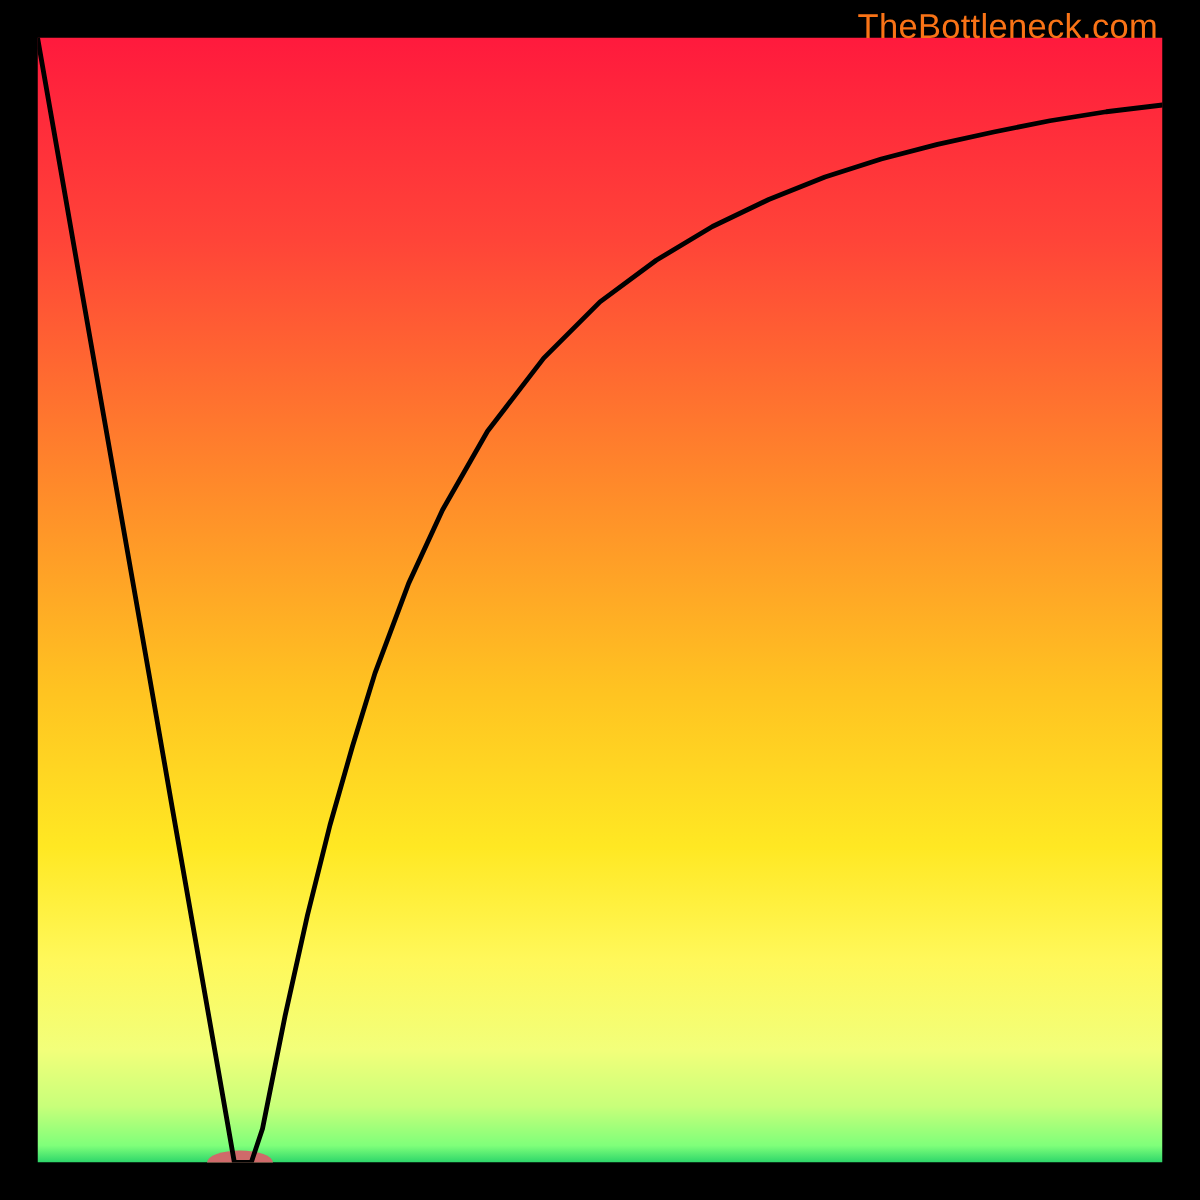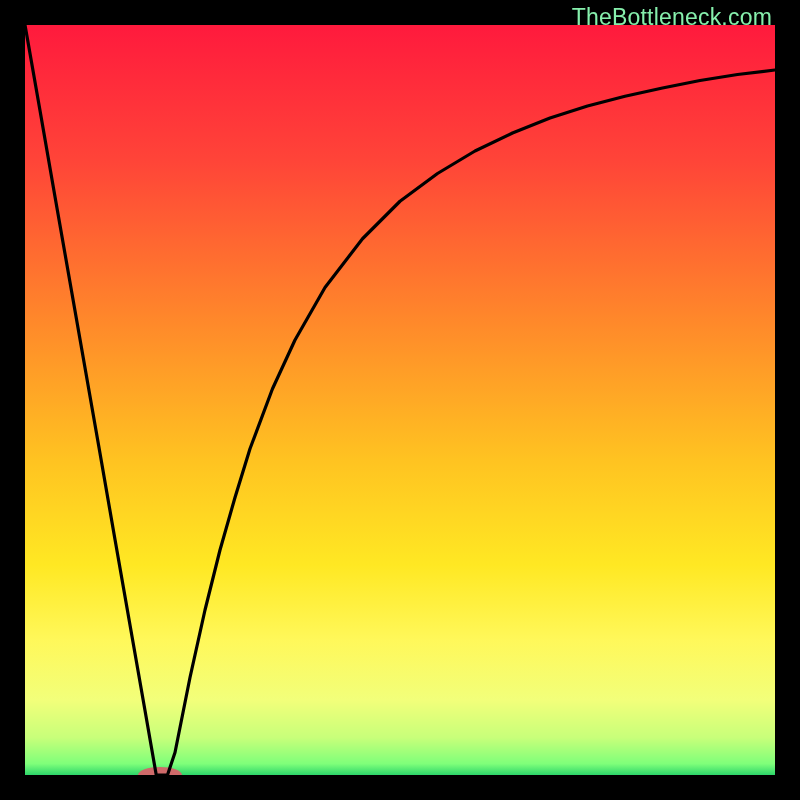--- a/index.html
+++ b/index.html
@@ -23,21 +23,21 @@
     position: absolute;
     left: 0;
     top: 0;
     width: 750px;
     height: 750px;
   }
   .watermark {
     position: absolute;
     top: 4px;
     right: 28px;
-    color: #86efac;
+    color: #f97316;
     font-size: 23px;
     font-weight: 500;
     letter-spacing: 0.2px;
     user-select: none;
   }
   svg { display: block; }
 </style>
 </head>
 <body>
 

